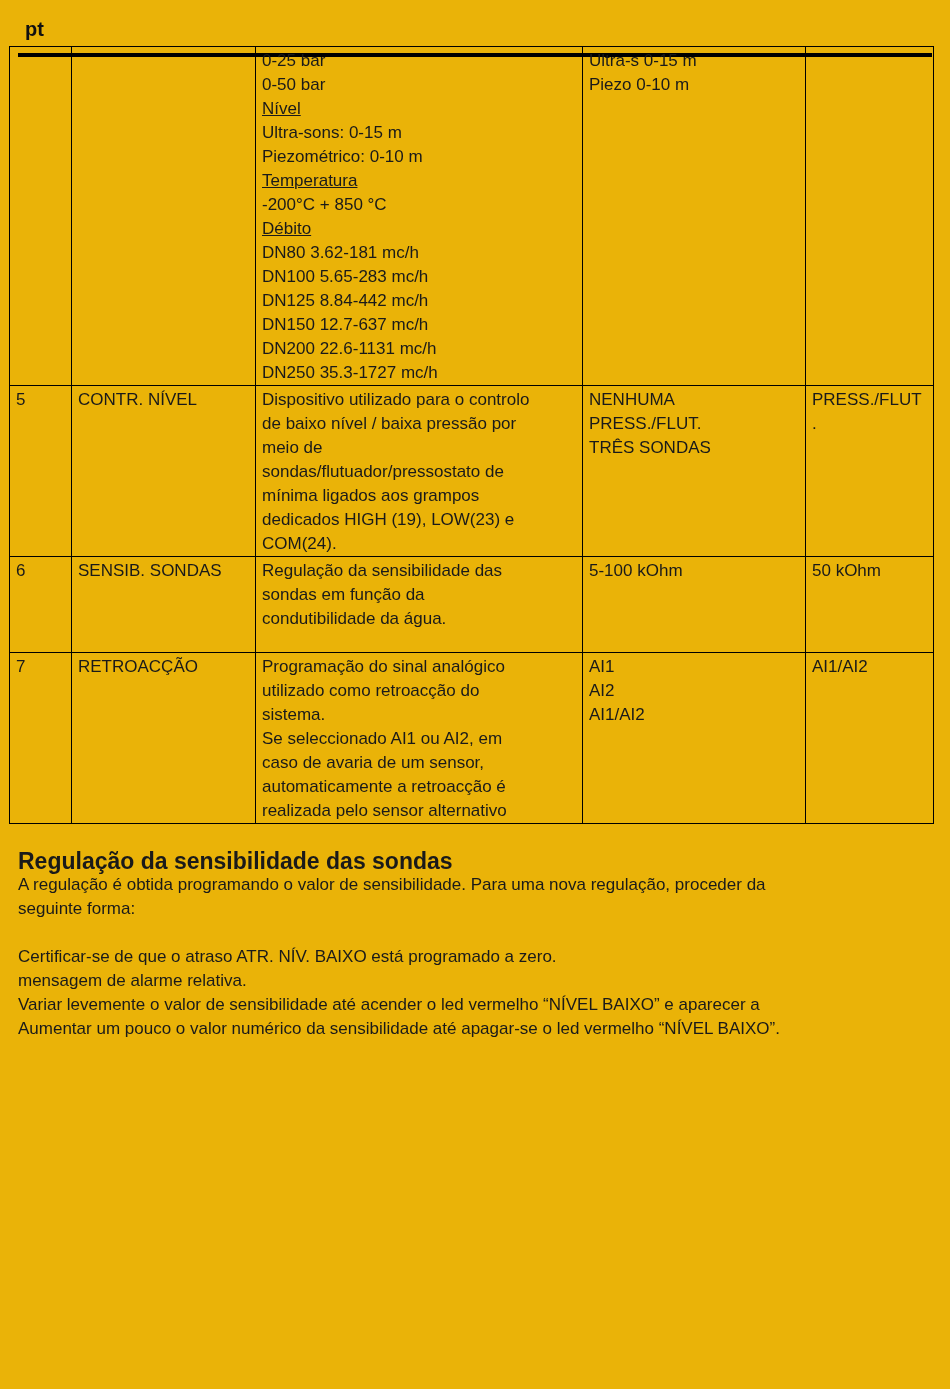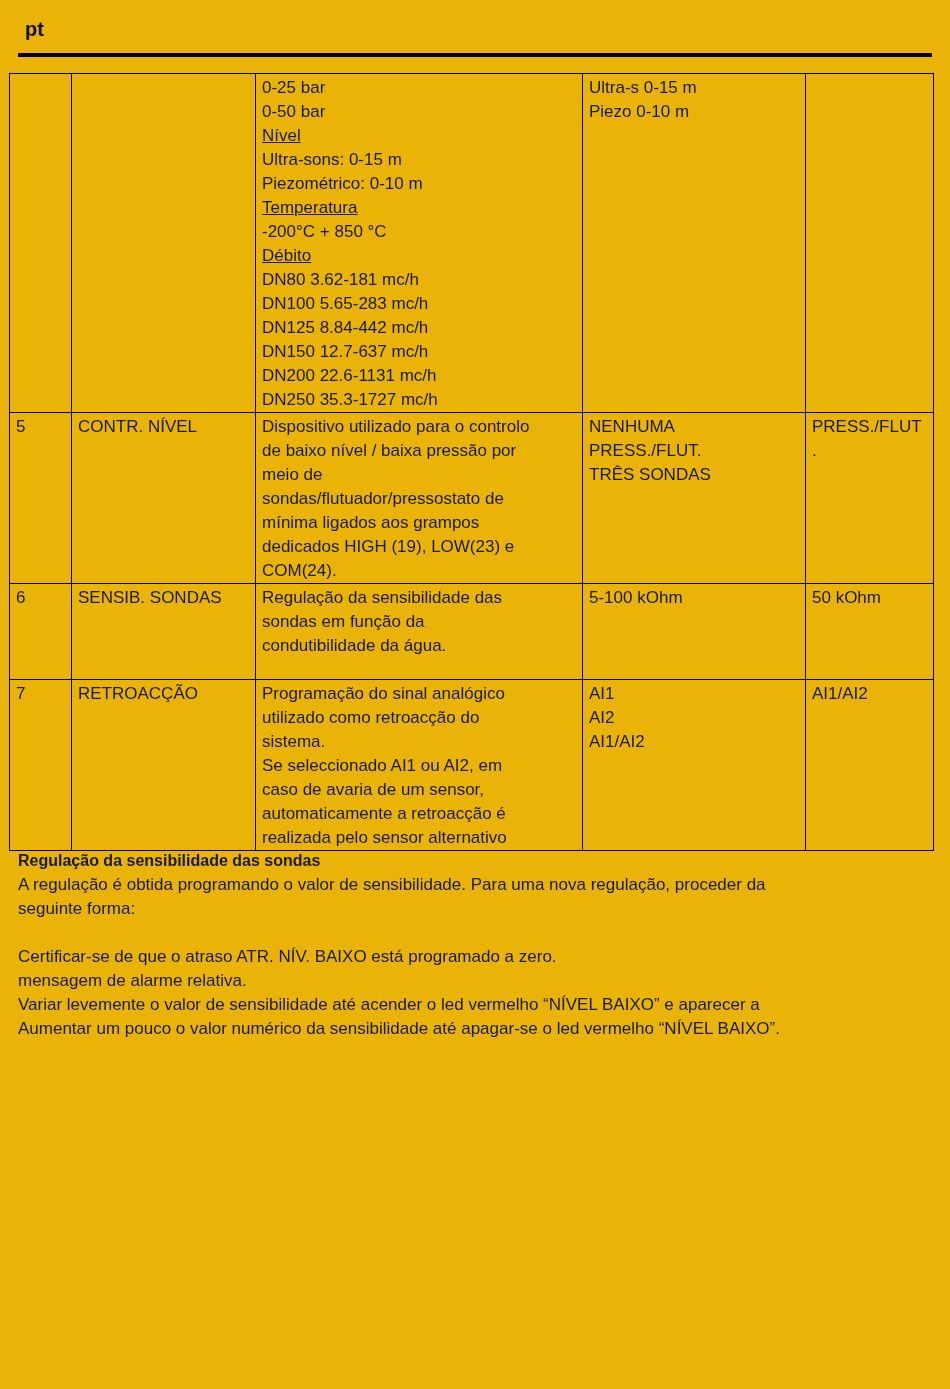--- a/index.html
+++ b/index.html
@@ -28,21 +28,21 @@
     position: absolute;
     left: 18px;
     top: 53px;
     width: 914px;
     height: 4px;
     background: #000;
   }
   table.tbl {
     position: absolute;
     left: 9px;
-    top: 73px;
+    top: 46px;
     width: 924px;
     border-collapse: collapse;
     table-layout: fixed;
   }
   table.tbl td {
     border: 1px solid #000;
     vertical-align: top;
     padding: 2px 6px 0 6px;
     font-size: 17px;
     line-height: 24px;
@@ -58,21 +58,21 @@
   .section {
     position: absolute;
     left: 18px;
     top: 849px;
     width: 915px;
     font-size: 17px;
     line-height: 24px;
   }
   .heading {
     font-weight: bold;
-    font-size: 16px;
+    font-size: 23px;
   }
   .para-line { white-space: nowrap; }
   .spacer { height: 24px; }
 </style>
 </head>
 <body>
 
 <div class="page">
 
   <div class="lang">pt</div>

